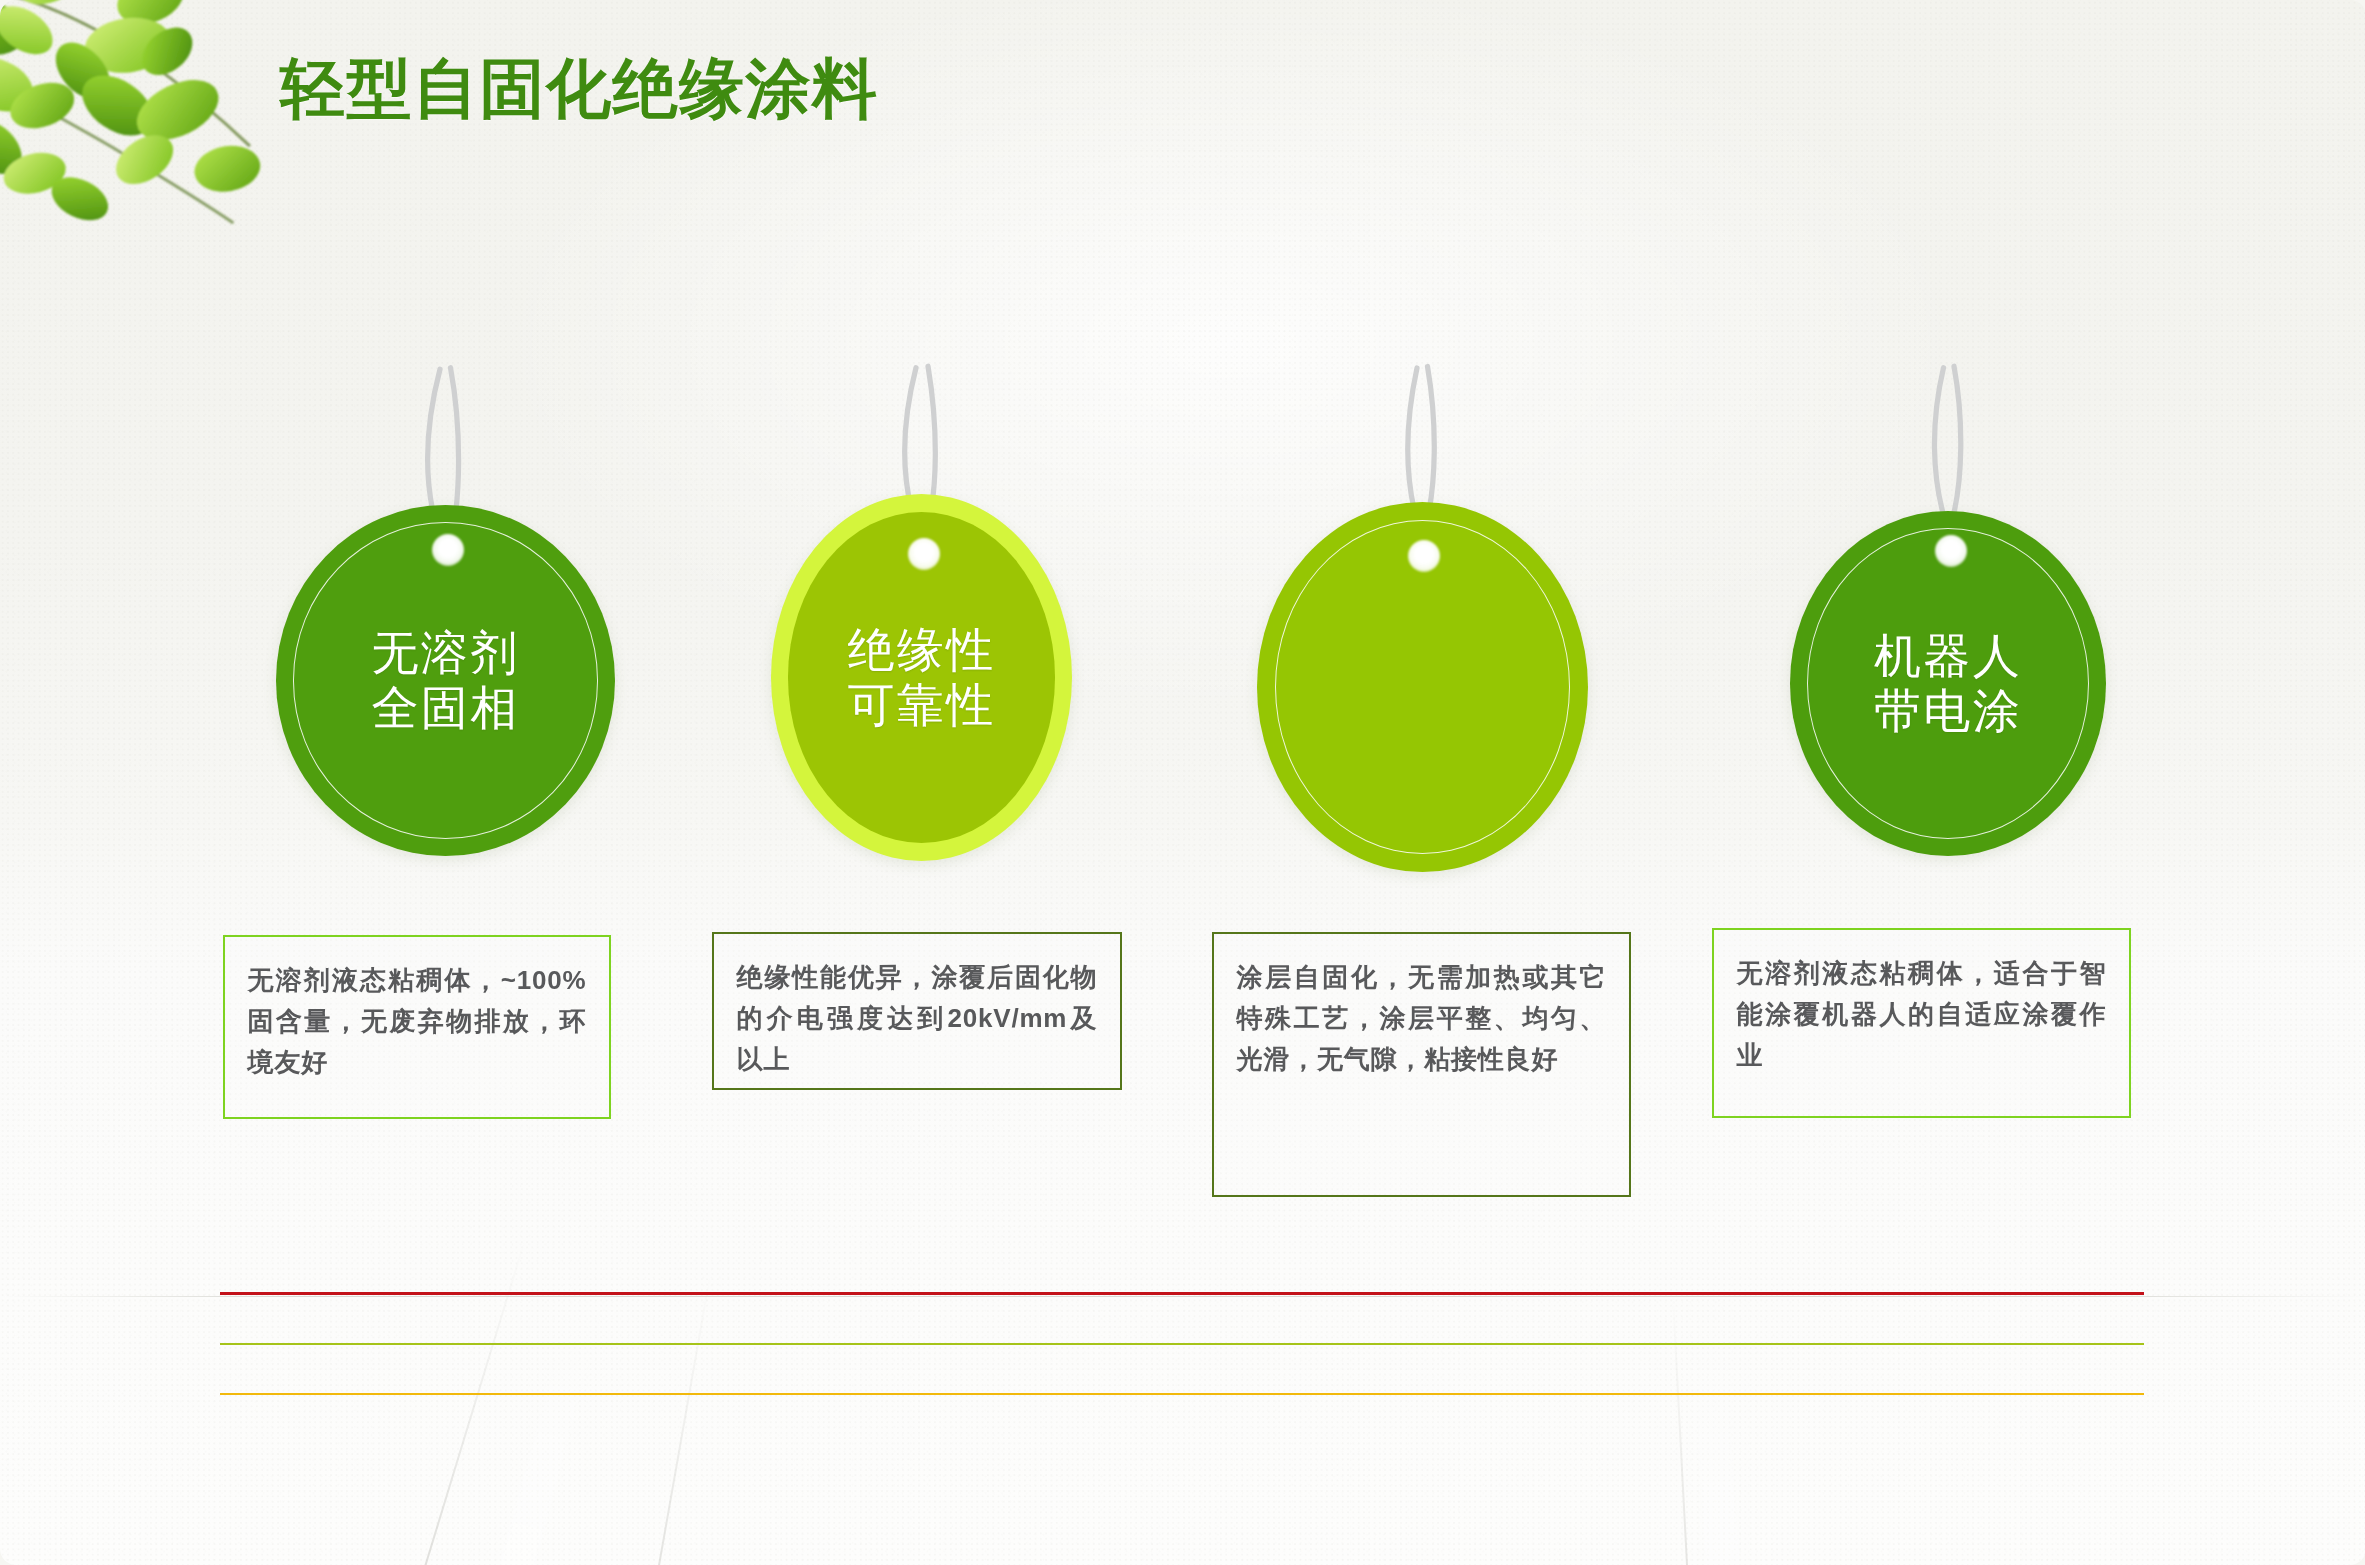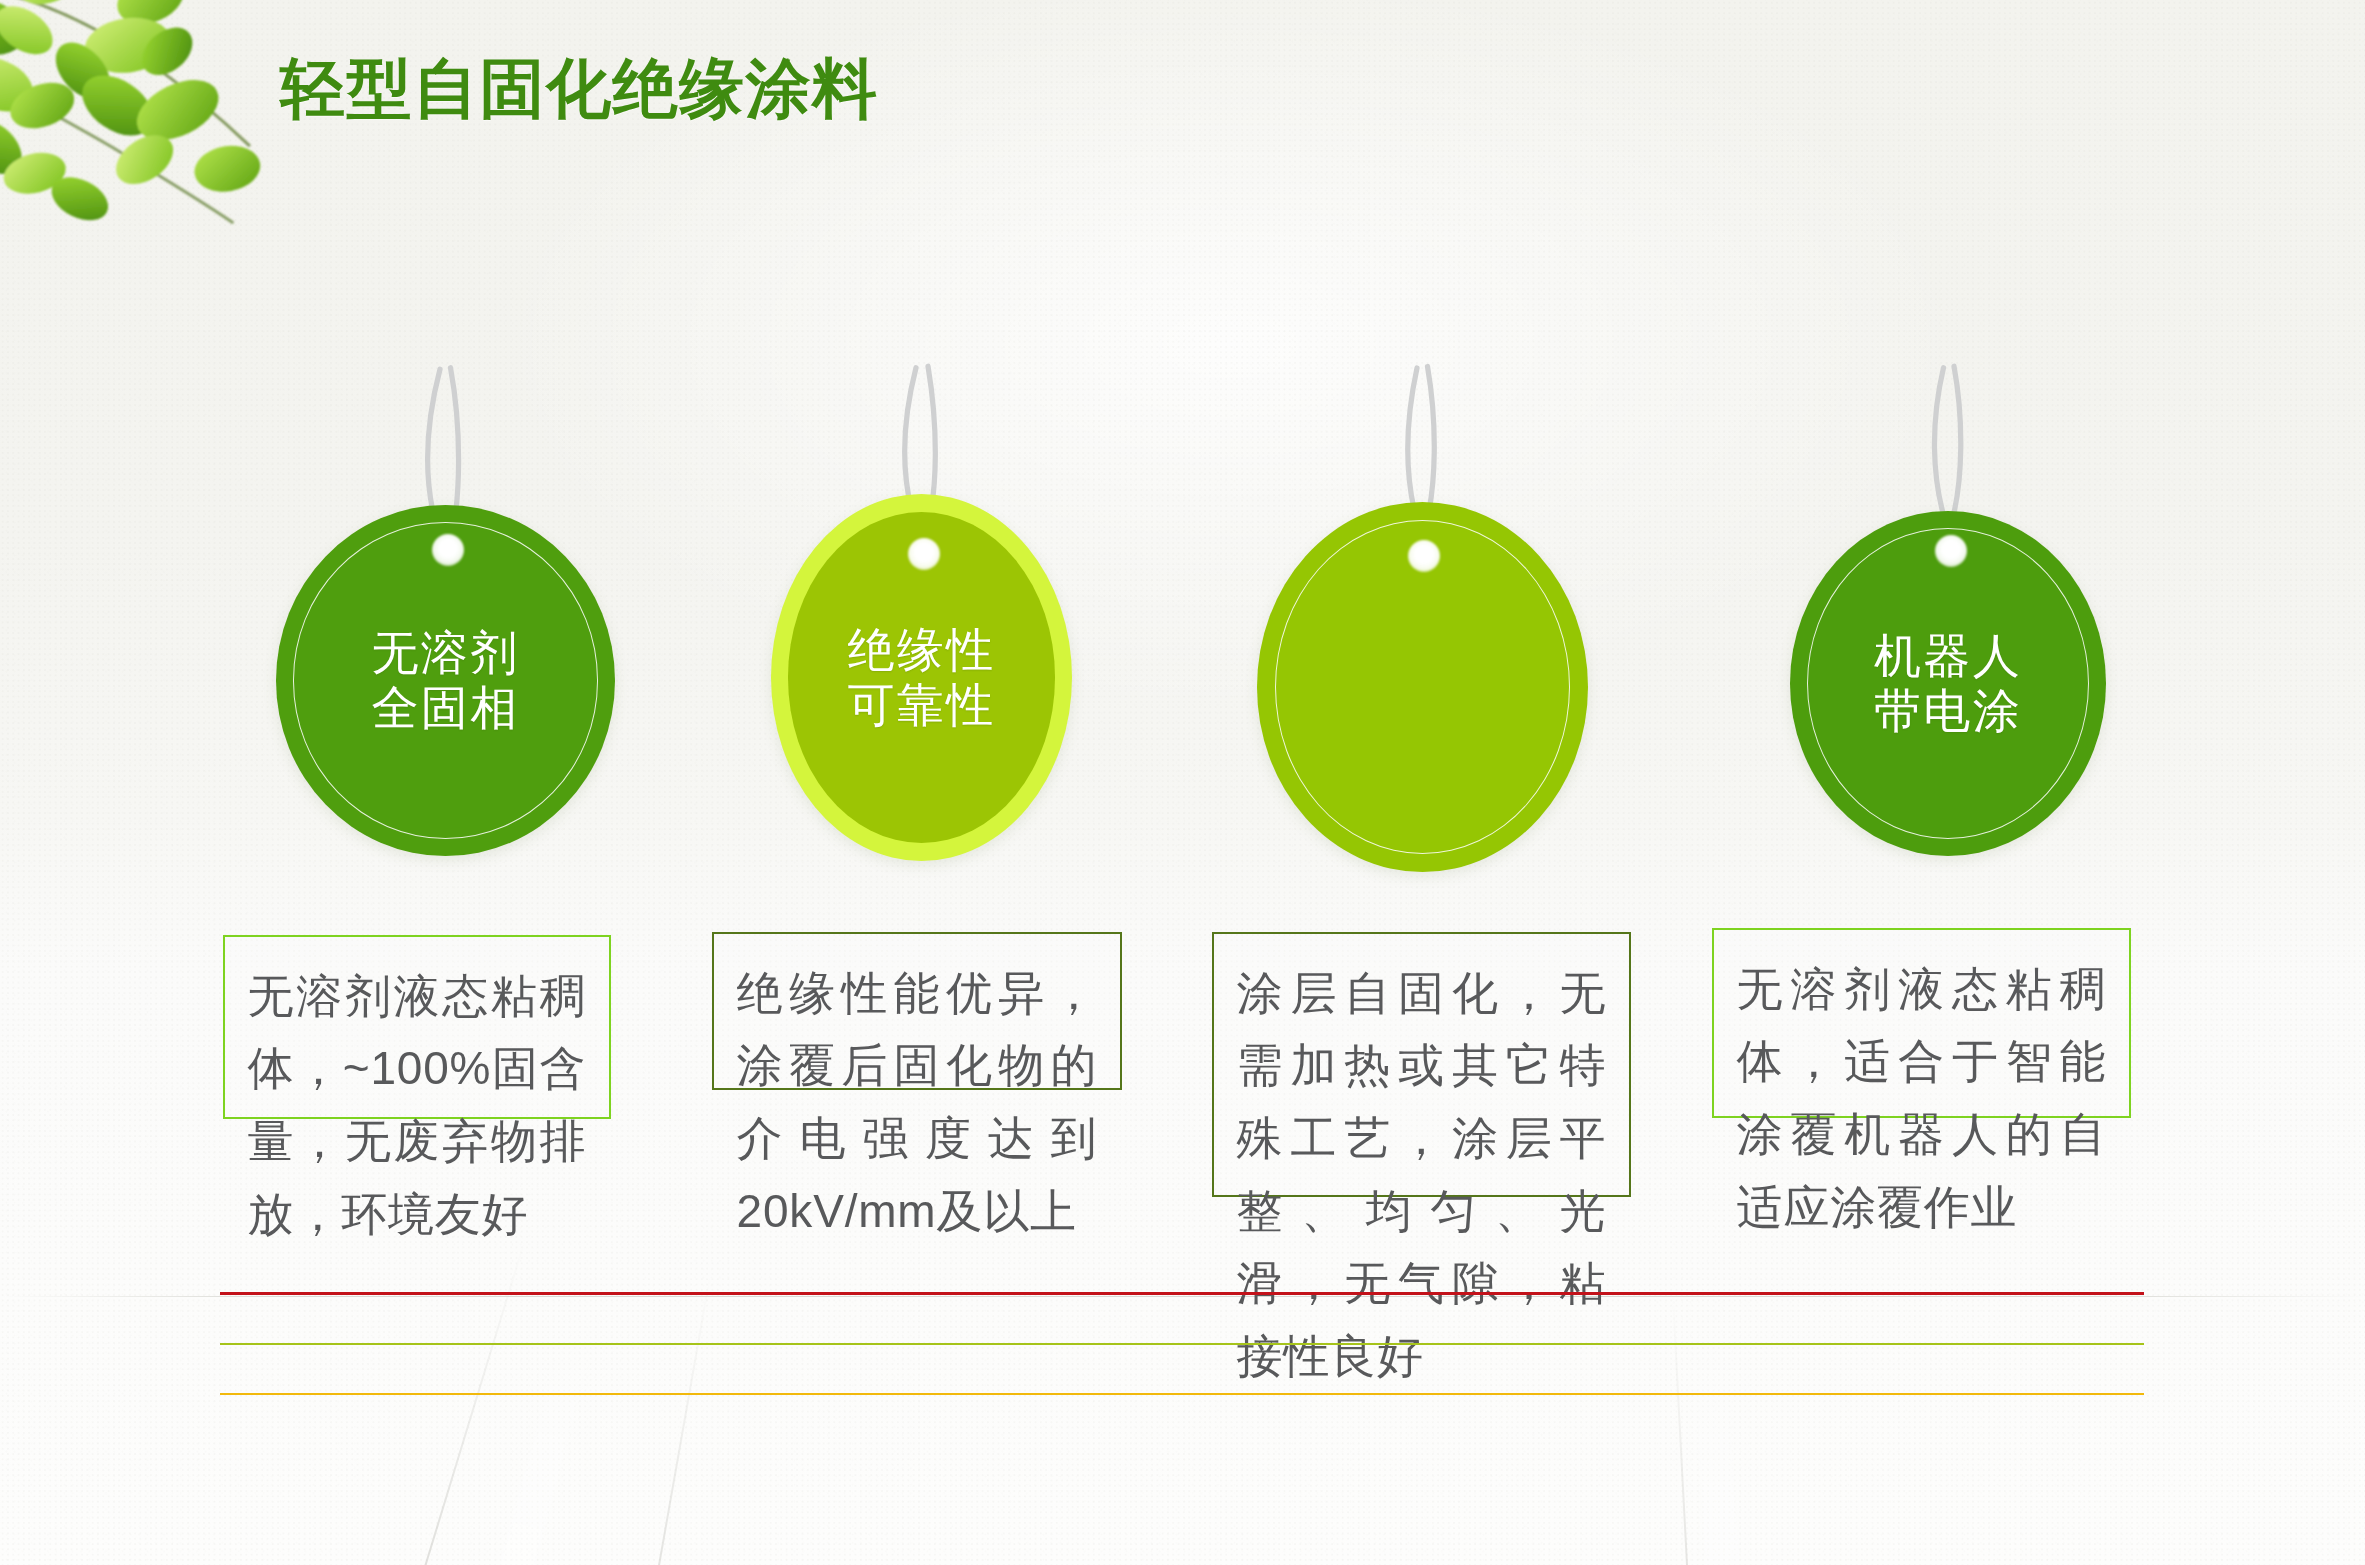--- a/index.html
+++ b/index.html
@@ -6,20 +6,21 @@
   body{
     width:2366px;height:1565px;overflow:hidden;
     font-family:"Liberation Sans","DejaVu Sans",sans-serif;
     background:#f6f6f2;
   }
   #slide{
     position:relative;width:2366px;height:1565px;overflow:hidden;
     background:
       radial-gradient(ellipse 1054px 527px at 52% 22%, rgba(255,255,255,.85) 0%, rgba(255,255,255,0) 70%),
       linear-gradient(#f3f3ee 0%, #f4f4f0 34%, #f7f7f4 52%, #fbfbfa 62%, #fdfdfc 100%);
+    border-radius: 16px;
   }
   
   #grain{
     position:absolute;inset:0;pointer-events:none;opacity:.5;
     background-image:
       radial-gradient(rgba(180,180,170,.16) 0.8px, transparent 1.1px),
       radial-gradient(rgba(200,200,190,.12) 0.8px, transparent 1.1px);
     background-size:5.3px 5.3px, 8.3px 8.3px;
     background-position:0 0, 2.3px 3.8px;
   }
@@ -72,24 +73,24 @@
     position:relative;z-index:3;color:#fff;text-align:center;
     font-size:47px;line-height:1.16;letter-spacing:2.3px;
     font-weight:400;white-space:pre-line;
     text-shadow:0 0.8px 1.5px rgba(60,90,20,.20);
   }
 
   
   .note{
     position:absolute;background:rgba(255,255,255,.16);
     box-sizing:border-box;
-    color:#58595b;font-size:46px;line-height:1.58;
+    color:#58595b;font-size:26px;line-height:1.58;
     letter-spacing:0.8px;
     padding:22.6px 22.6px 19.6px 22.6px;
-    text-align:justify;text-justify:inter-character;
+    text-align:justify;text-justify:inter-character;font-weight:bold;
   }
 
   
   .rule{position:absolute;height:3px;}
 </style>
 </head>
 <body>
 
 <div id="slide">
 

